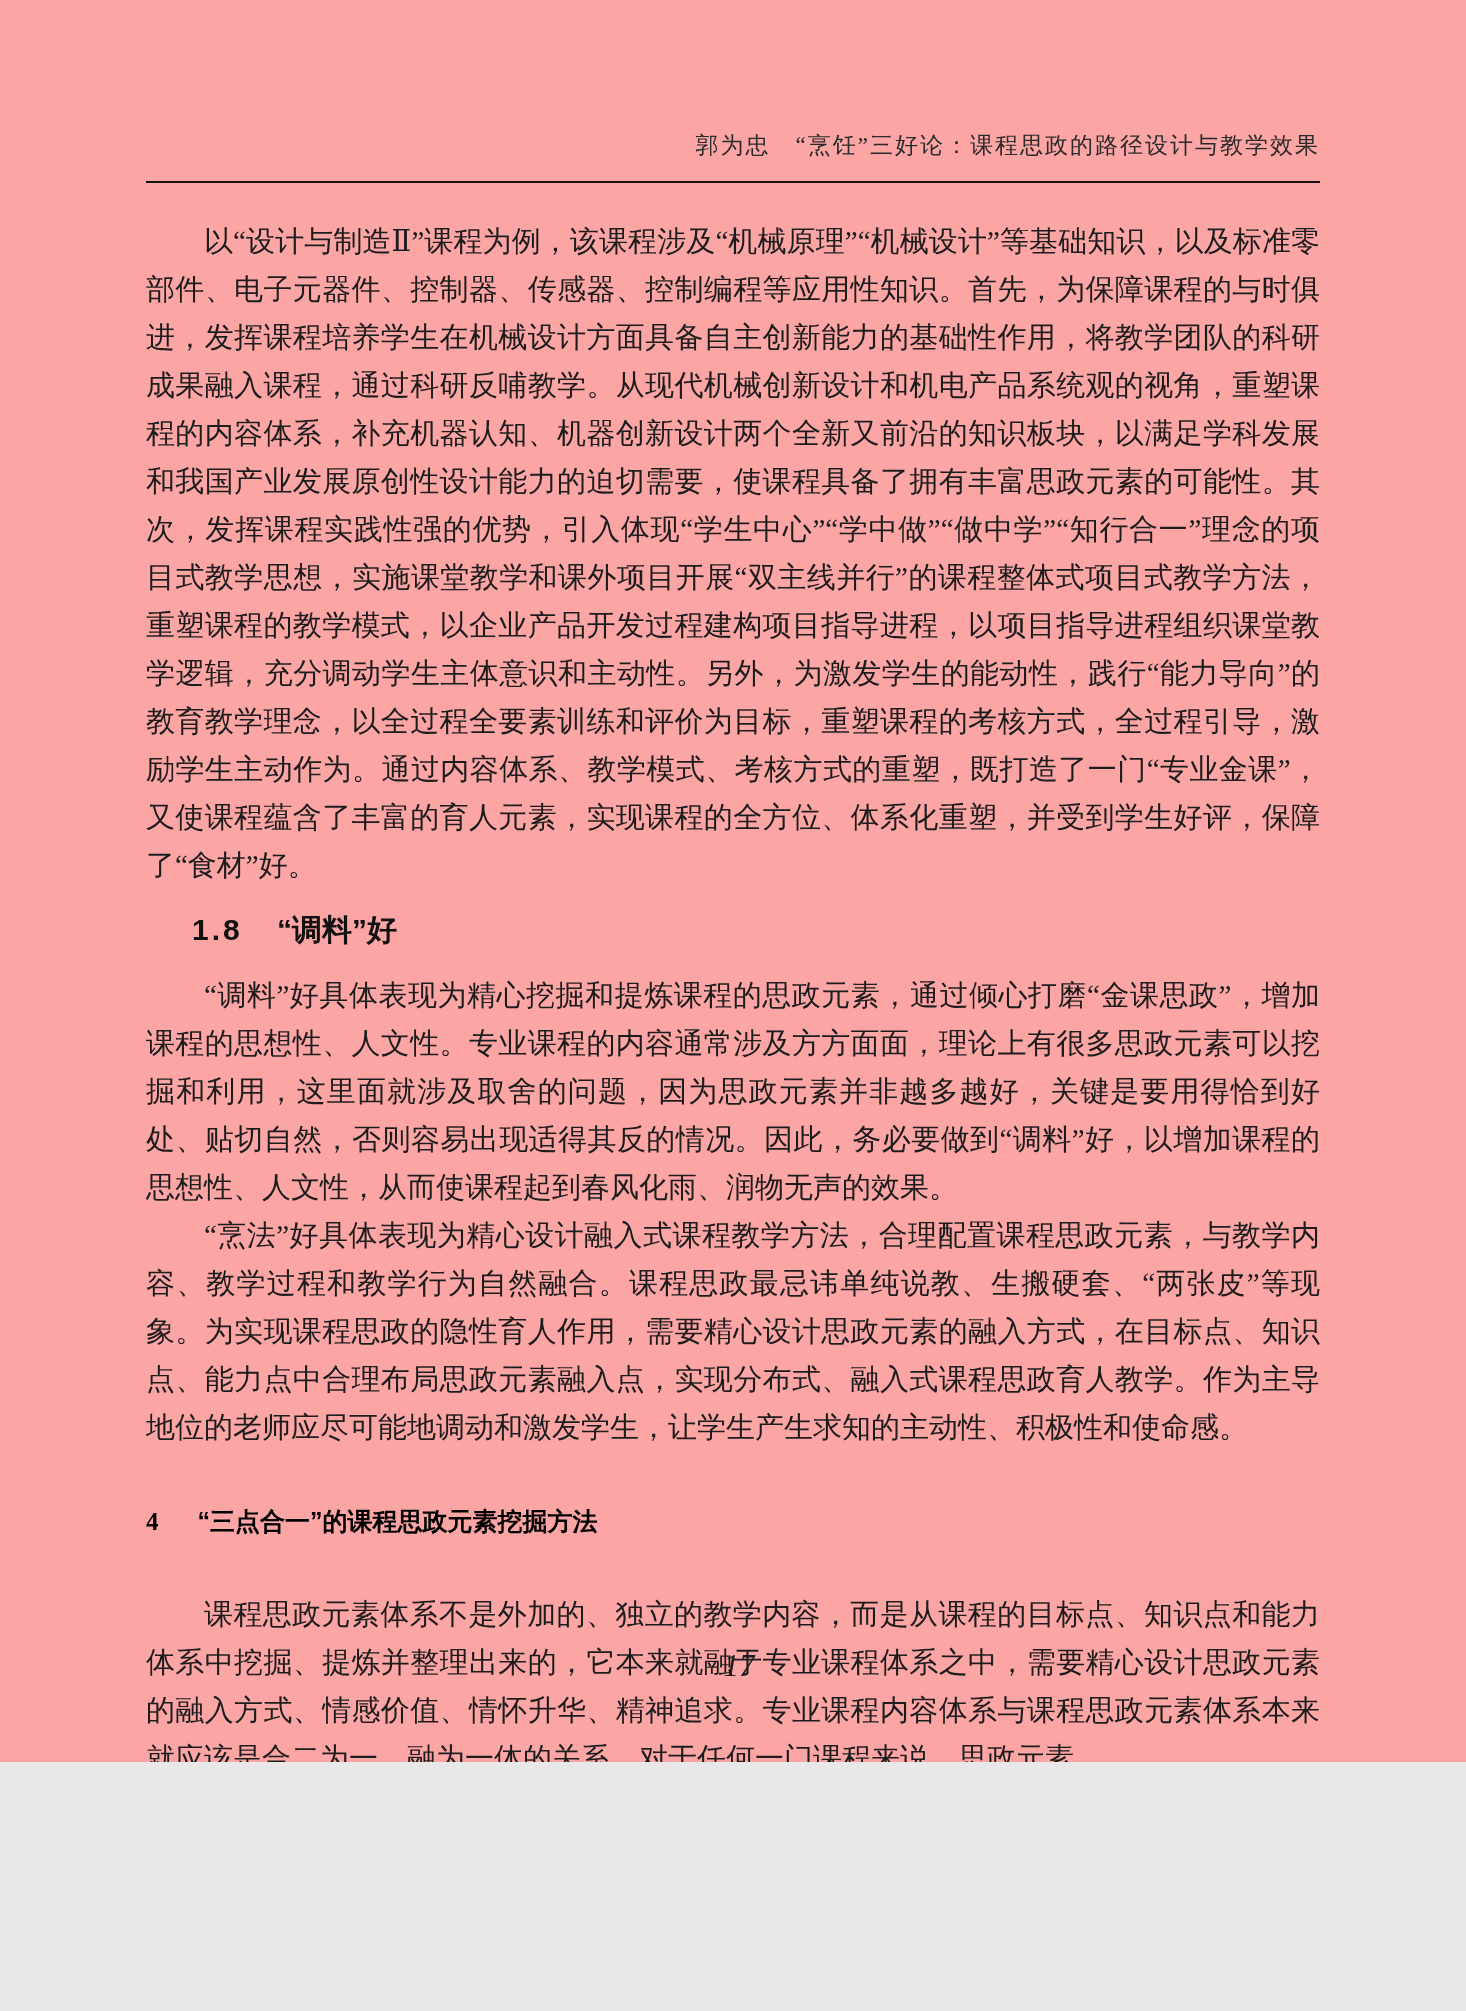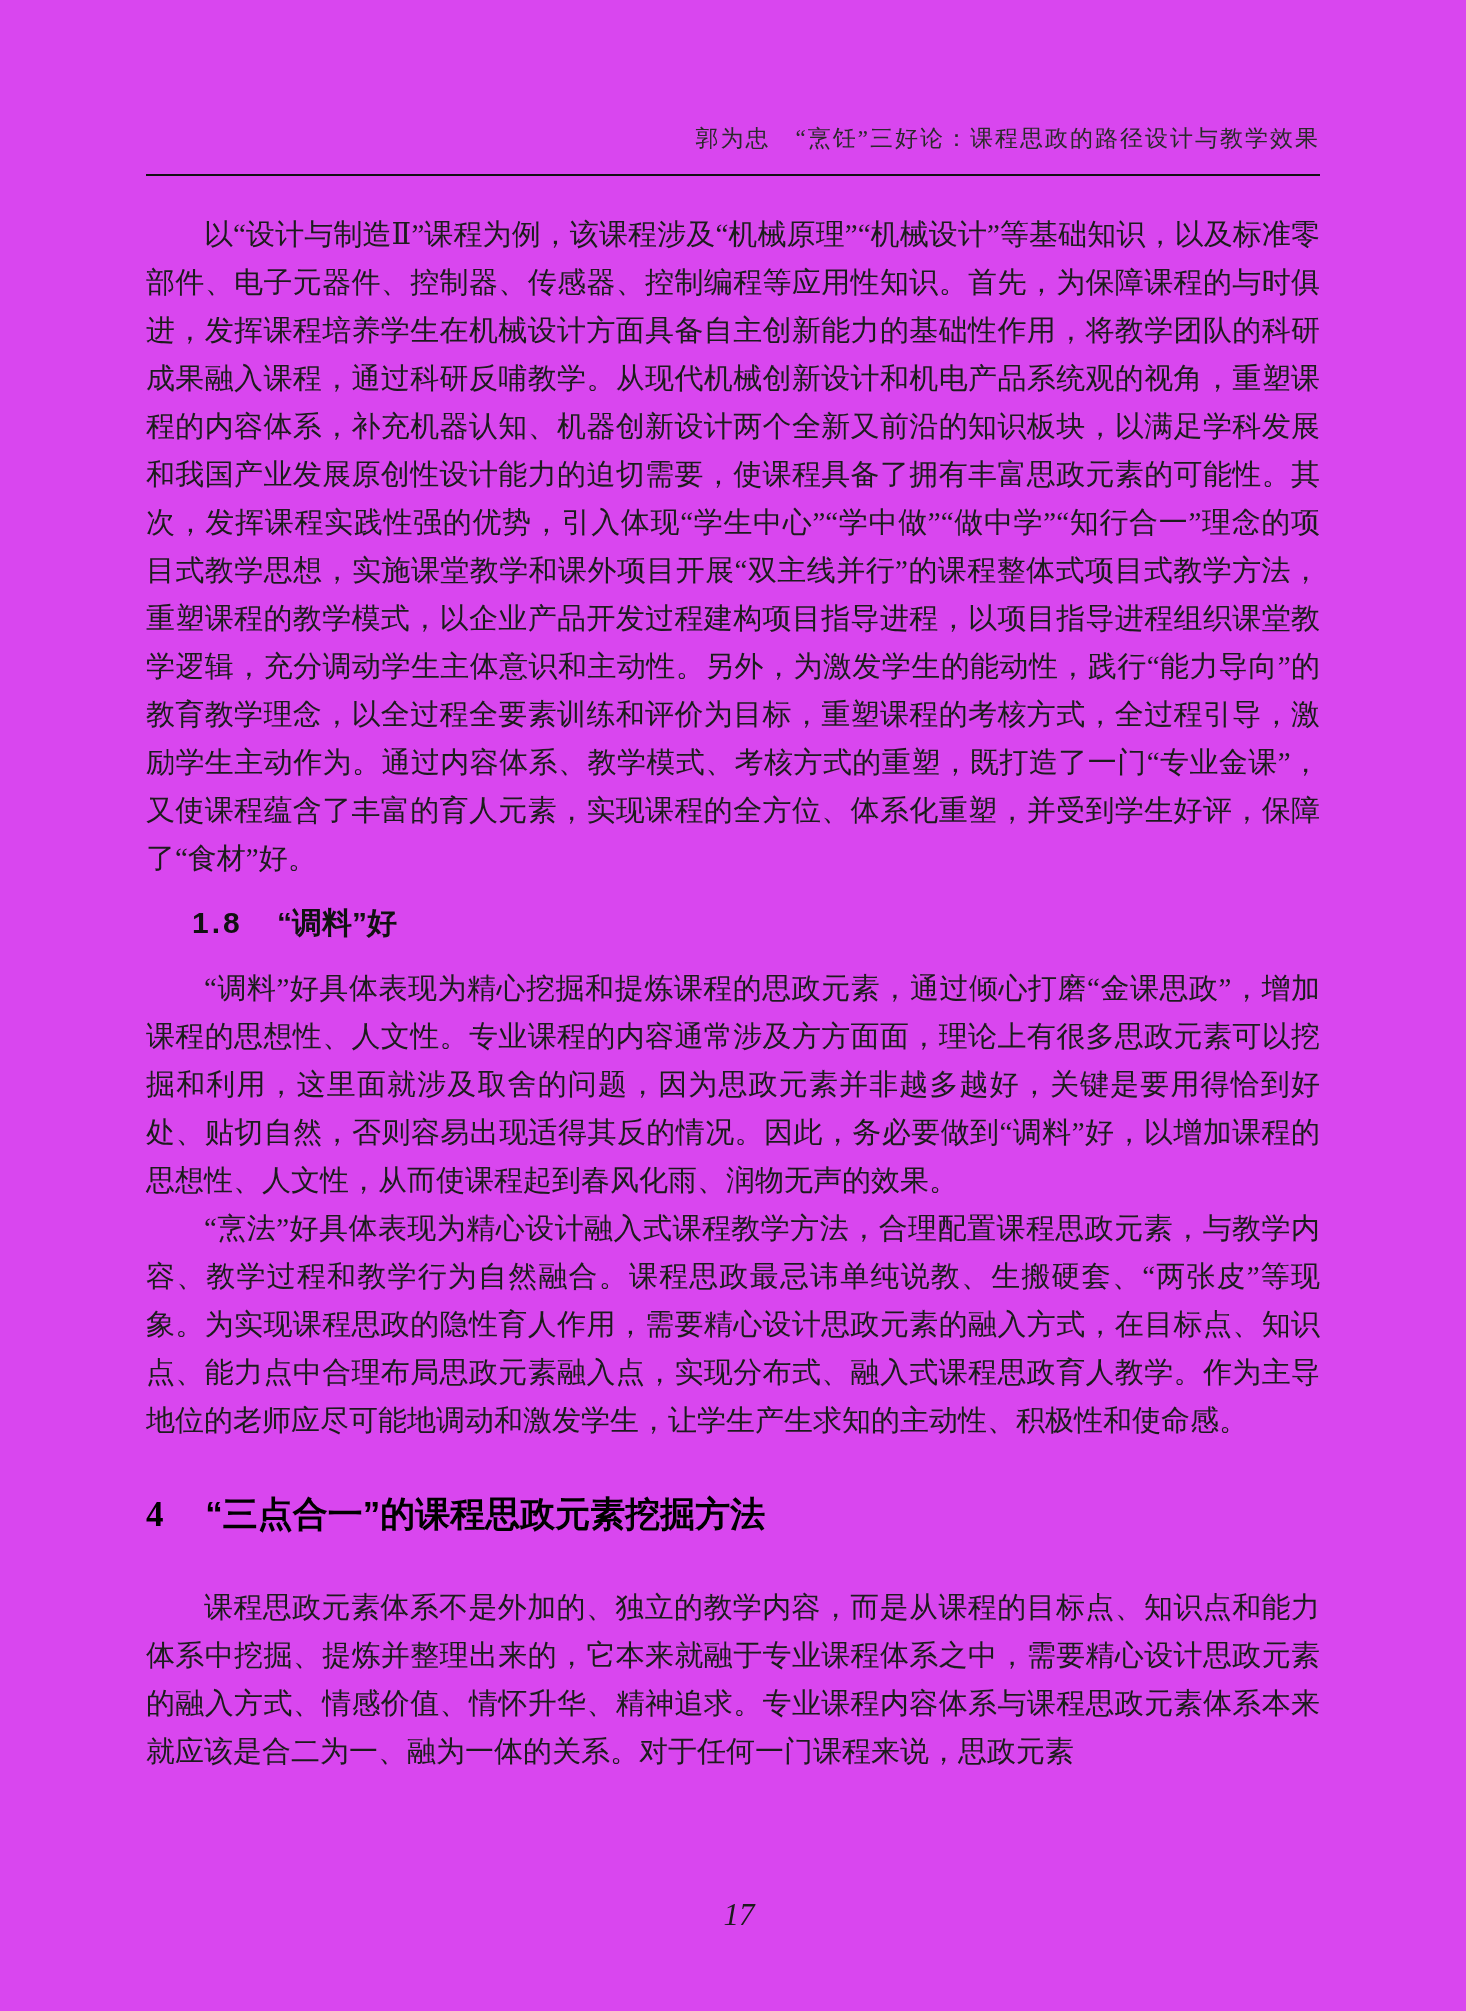--- a/index.html
+++ b/index.html
@@ -3,25 +3,25 @@
 <meta charset="utf-8">
 <style>
   html, body {
     margin: 0;
     padding: 0;
     background: #e8e8e8;
   }
   .page {
     position: relative;
     width: 1466px;
-    height: 2011px;
+    height: 1762px;
     margin: 0 auto;
-    background: #d946ef;
+    background: #fca5a5;
     box-sizing: border-box;
-    padding: 0 146px;
+    padding: 7px 146px;
     overflow: hidden;
     font-family: "Liberation Serif", "DejaVu Serif", serif;
     color: #1c1c1c;
   }
   .running-header {
     padding-top: 122px;
     text-align: right;
     font-size: 23px;
     line-height: 34px;
     letter-spacing: 2px;
@@ -54,21 +54,21 @@
     margin: 22px 0 22px 46px;
     color: #111;
   }
   .sub-heading .hnum {
     margin-right: 26px;
     letter-spacing: 3px;
   }
   .main-heading {
     font-family: "Liberation Sans", "DejaVu Sans", sans-serif;
     font-weight: bold;
-    font-size: 35px;
+    font-size: 25px;
     line-height: 48px;
     margin: 46px 0 44px 0;
     color: #000;
   }
   .main-heading .hnum {
     font-family: "Liberation Serif", "DejaVu Serif", serif;
     margin-right: 32px;
   }
   .page-number {
     position: absolute;

